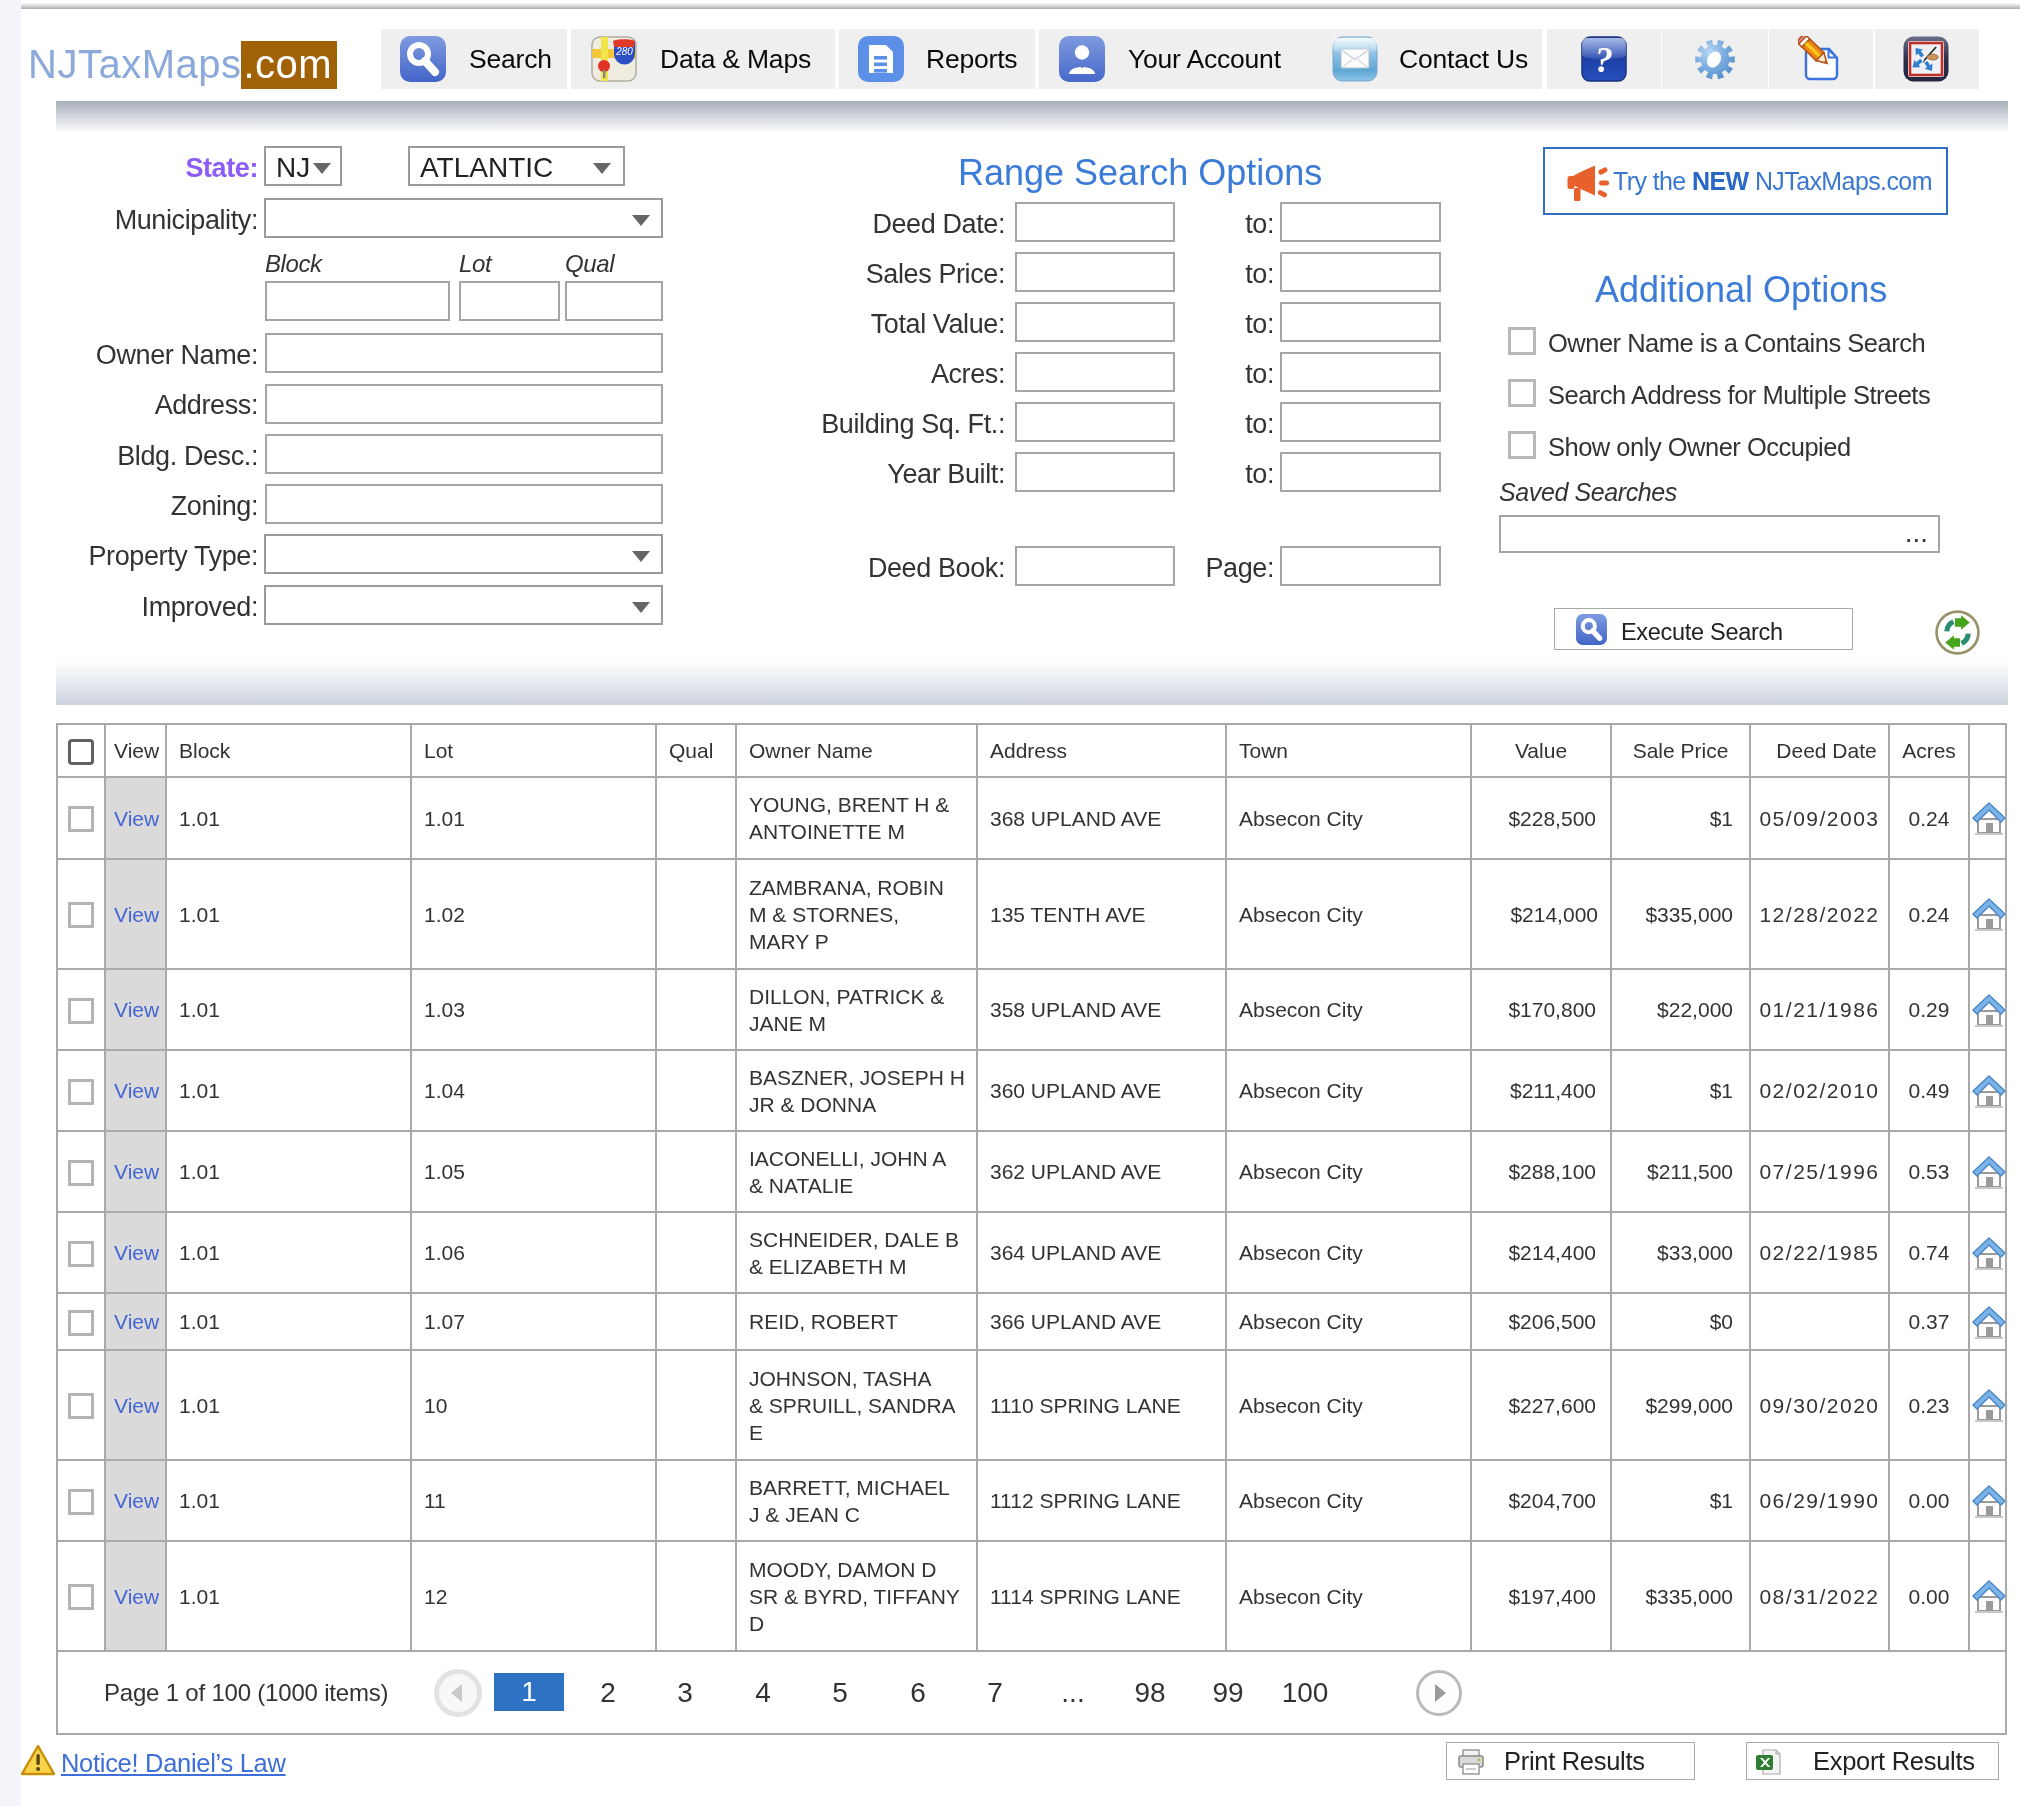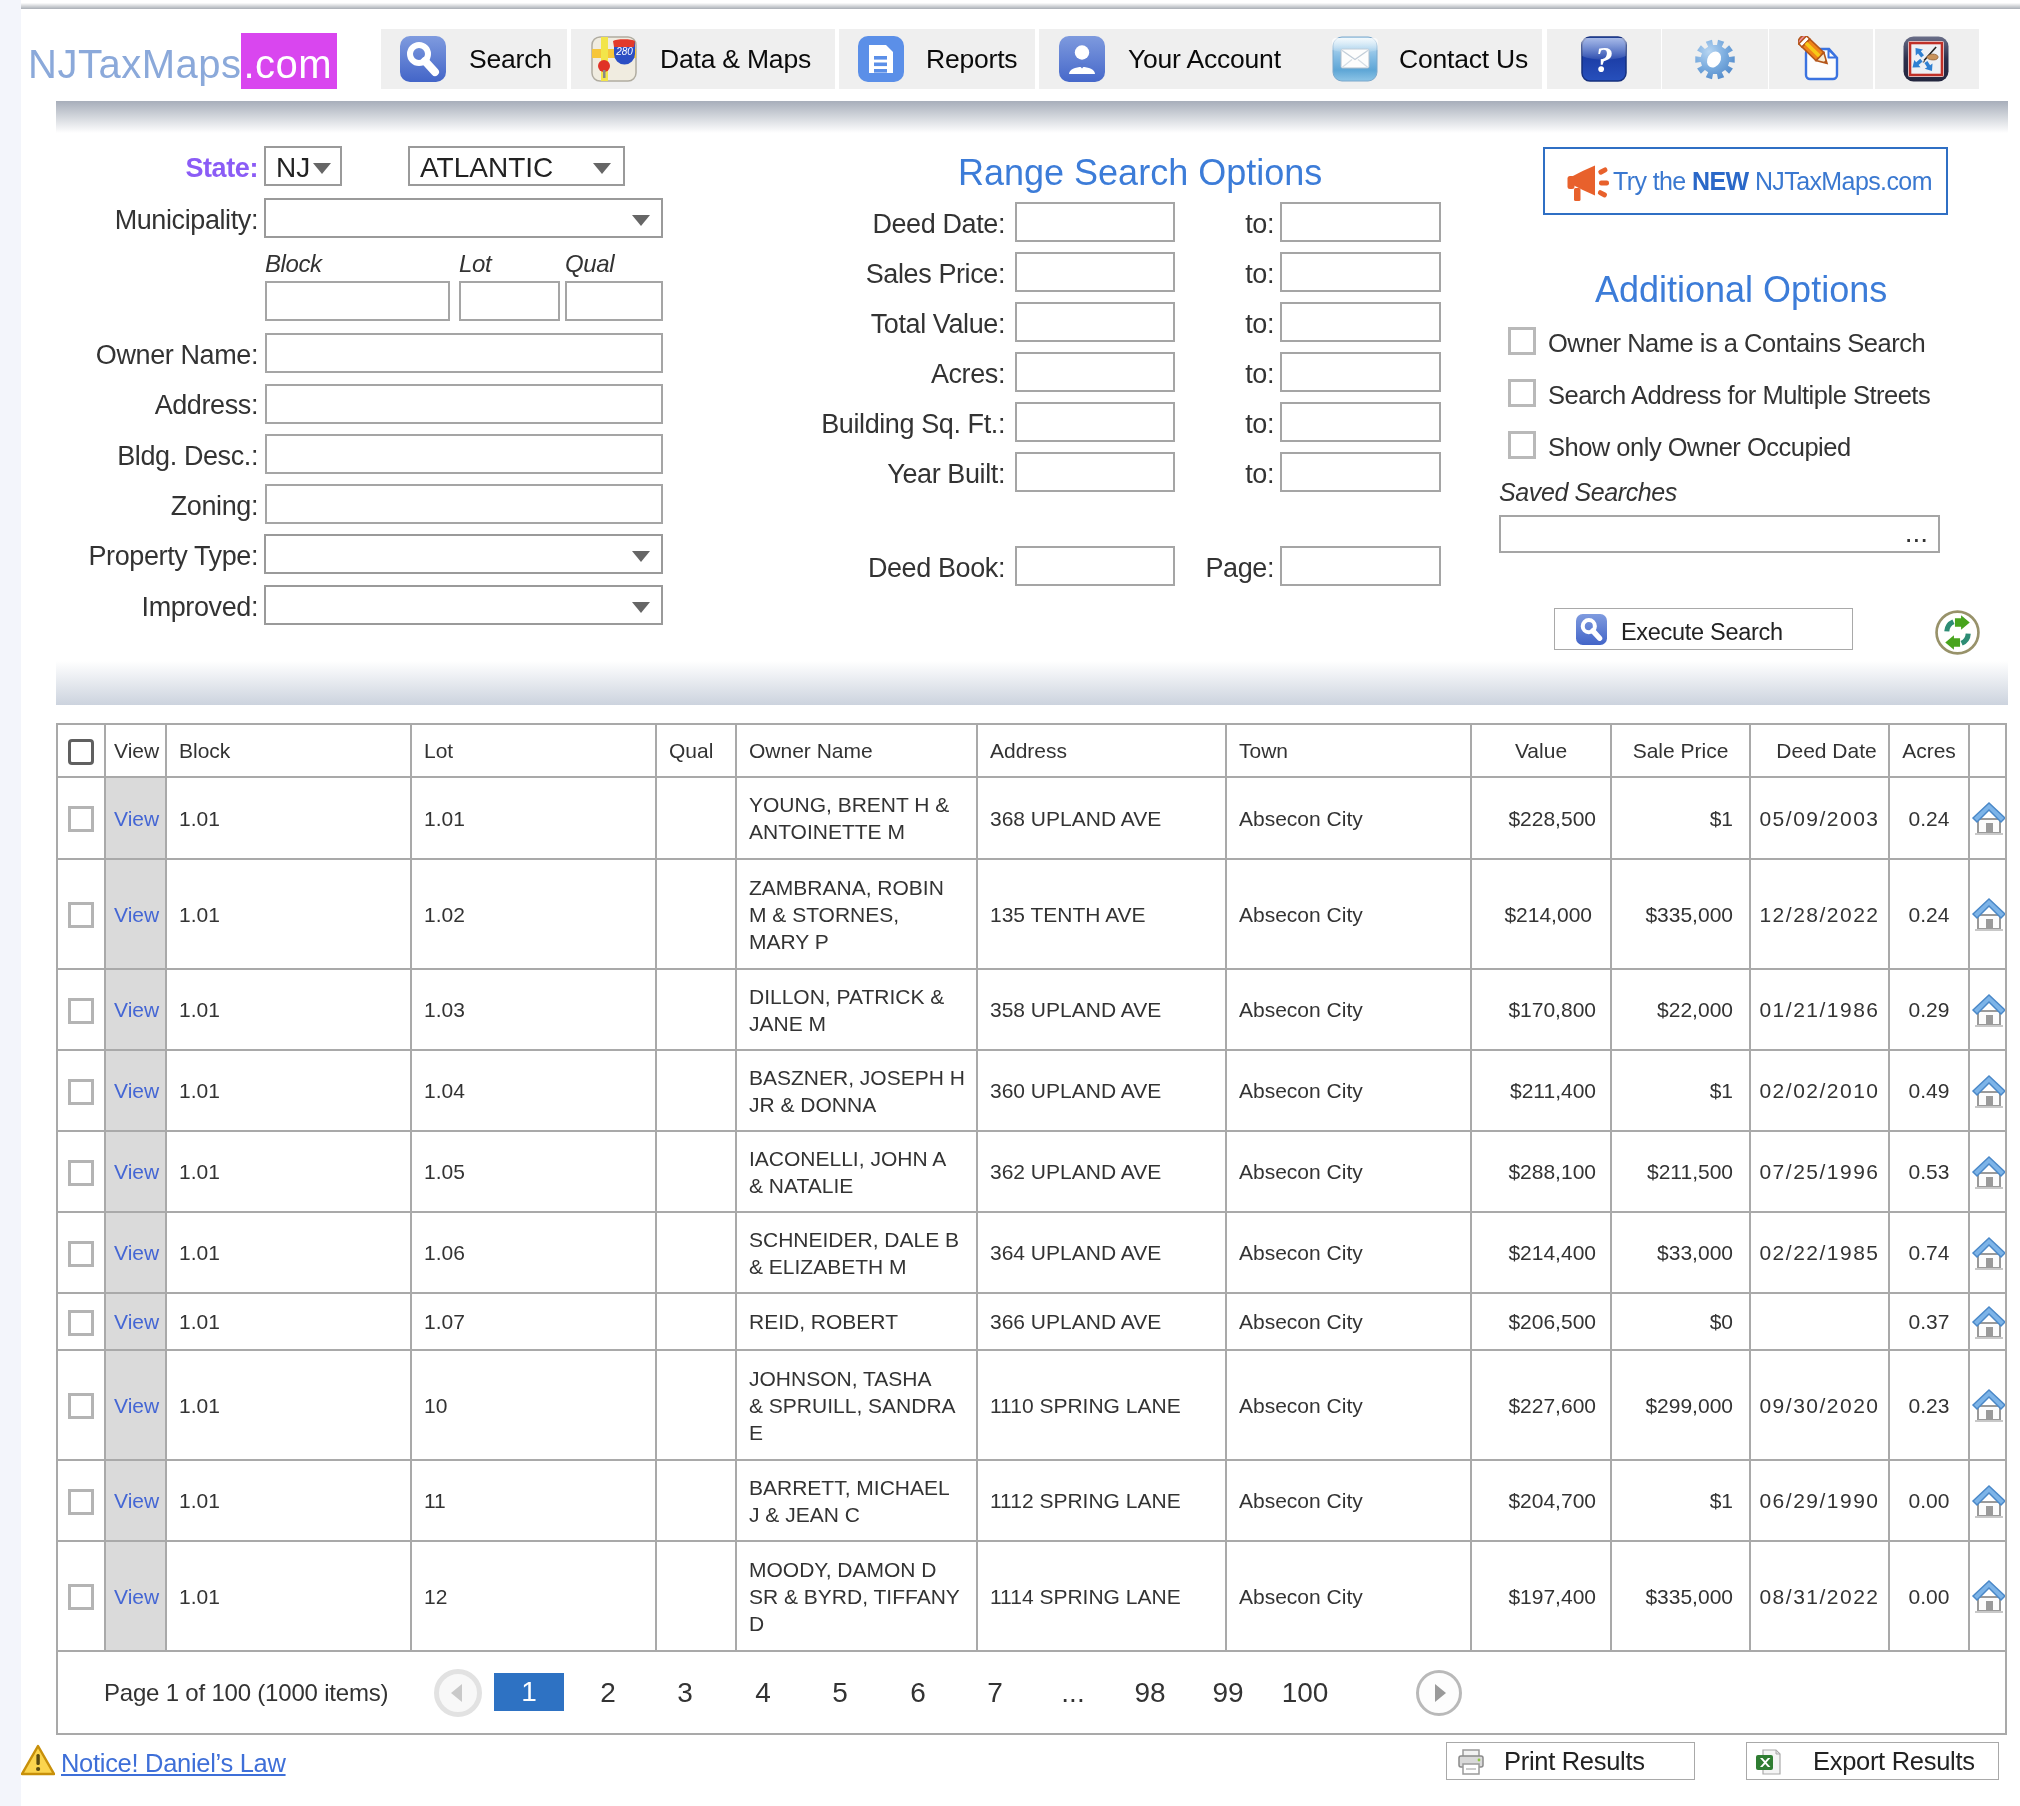--- a/index.html
+++ b/index.html
@@ -4,21 +4,21 @@
 <style>
 * { margin:0; padding:0; box-sizing:border-box; }
 html,body { width:2020px; height:1806px; background:#fff; font-family:"Liberation Sans", sans-serif; }
 #page { position:relative; width:2020px; height:1806px; overflow:hidden; background:#fff; }
 #leftstrip { position:absolute; left:0; top:0; width:21px; height:1806px; background:#f3f5fb; }
 #topshadow { position:absolute; left:21px; top:3px; right:0; height:6px; background:linear-gradient(#fdfdfd,#a9aeb5); }
 .abs { position:absolute; }
 
 
 #logo { position:absolute; left:28px; top:42px; font-size:40px; color:#8ba9da; letter-spacing:0.5px; }
-#logo .com { background:#d946ef; color:#fff; padding:9px 5px 3px 2px; }
+#logo .com { background:#a16207; color:#fff; padding:1px 5px 3px 2px; }
 
 
 #nav { position:absolute; left:381px; top:29px; height:60px; }
 .navitem { position:absolute; top:0; height:60px; background:#efefef; }
 .navitem .ic { position:absolute; top:7px; width:46px; height:46px;font-style:italic; }
 .navitem .lbl { position:absolute; top:15px; font-size:26.5px; color:#0a0a0a; white-space:nowrap; letter-spacing:-0.2px; }
 
 
 #panel { position:absolute; left:56px; top:101px; width:1952px; height:604px; background:#fff; }
 #panel .gradtop { position:absolute; left:0; top:0; width:100%; height:32px; background:linear-gradient(#a7aeba,#ffffff); }
@@ -405,21 +405,21 @@
     </tr>
     <tr style="height:110px;">
       <td class="cbcell"><span class="cbrow"></span></td>
       <td class="viewcell">View</td>
       <td class="pl">1.01</td>
       <td class="pl">1.02</td>
       <td></td>
       <td class="pl">ZAMBRANA, ROBIN<br>M &amp; STORNES,<br>MARY P</td>
       <td class="pl">135 TENTH AVE</td>
       <td class="pl">Absecon City</td>
-      <td class="rt" style="padding-right:18px;">$214,000</td>
+      <td class="rt" style="padding-right:12px;">$214,000</td>
       <td class="rt" style="padding-right:16px;">$335,000</td>
       <td class="ct dd">12/28/2022</td>
       <td class="ct">0.24</td>
       <td class="ct"><svg width="38" height="38" viewBox="0 0 38 38" style="vertical-align:middle;">
                 <path d="M8 20 h22 v14 h-22 z" fill="#fcfcfc" stroke="#9a9a9a" stroke-width="2"></path>
                 <rect x="16" y="24" width="7" height="10" fill="#9a9a9a"></rect>
                 <path d="M3 19 L19 4 L35 19 l-4 4 L19 11 L7 23 z" fill="#7db4e8" stroke="#4a88c8" stroke-width="1.5"></path>
                 <path d="M5 35 h28" stroke="#c8c8c8" stroke-width="2"></path>
               </svg></td>
     </tr>

